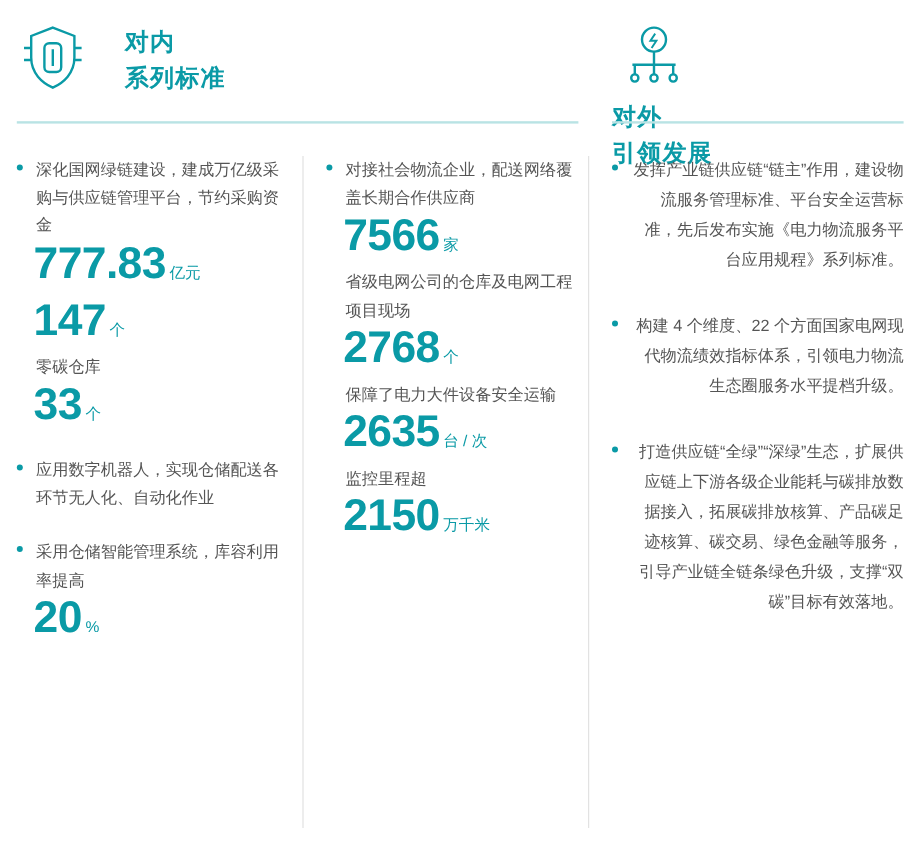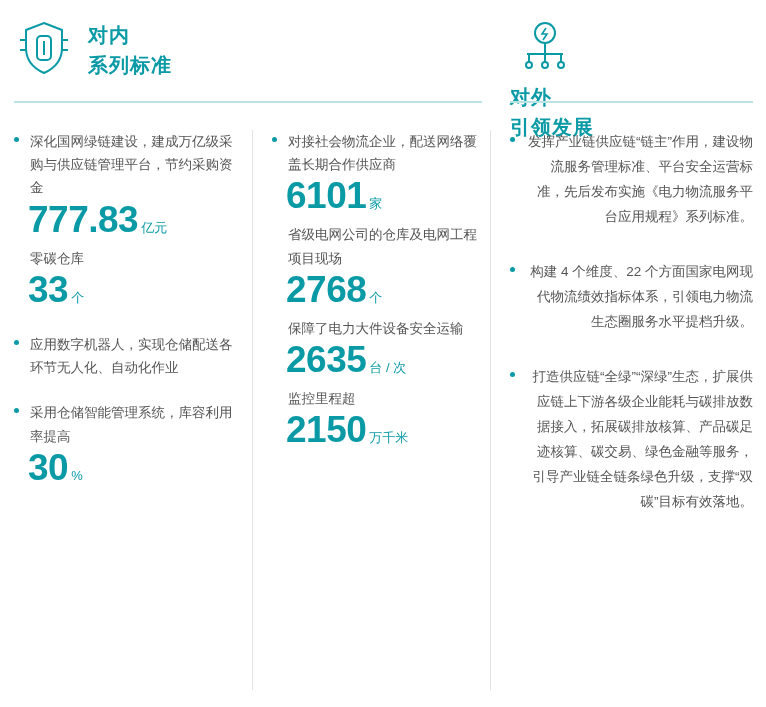--- a/index.html
+++ b/index.html
@@ -35,21 +35,21 @@
     color: #0a9aa6;
     line-height: 1.5;
     letter-spacing: 1px;
   }
   .hrule {
     position: absolute;
     height: 2px;
     background: #b9e3e4;
   }
 
-  #header-left  { left: 14px; top: 18px; }
+  #header-left  { left: 14px; top: 18px; gap: 16px; }
   #rule-left    { left: 14px; top: 101px; width: 468px; }
   #header-right { left: 510px; top: 18px; flex-direction: column; }
   #rule-right   { left: 510px; top: 101px; width: 243px; }
 
   
   .col {
     position: absolute;
     top: 130px;
   }
   #col1 { left: 14px;  width: 230px; }
@@ -181,20 +181,23 @@
       <div class="bullet-row">
         <span class="dot"></span>
         <div class="btext">深化国网绿链建设，建成万亿级采购与供应链管理平台，节约采购资金</div>
       </div>
       <div class="stat">
         <span class="num">777.83</span><span class="unit">亿元</span>
       </div>
     </div>
 
     <div class="block">
+      <div class="stat">
+        <span class="num">147</span><span class="unit">个</span>
+      </div>
     </div>
 
     <div class="block">
       <div class="plain">零碳仓库</div>
       <div class="stat">
         <span class="num">33</span><span class="unit">个</span>
       </div>
     </div>
 
     <div class="block" style="margin-top:22px;margin-bottom:22px;">
@@ -203,35 +206,35 @@
         <div class="btext">应用数字机器人，实现仓储配送各环节无人化、自动化作业</div>
       </div>
     </div>
 
     <div class="block">
       <div class="bullet-row">
         <span class="dot"></span>
         <div class="btext">采用仓储智能管理系统，库容利用率提高</div>
       </div>
       <div class="stat">
-        <span class="num">30</span><span class="unit">%</span>
+        <span class="num">20</span><span class="unit">%</span>
       </div>
     </div>
 
   </div>
 
   <div class="col" id="col2">
 
     <div class="block">
       <div class="bullet-row">
         <span class="dot"></span>
         <div class="btext">对接社会物流企业，配送网络覆盖长期合作供应商</div>
       </div>
       <div class="stat">
-        <span class="num">6101</span><span class="unit">家</span>
+        <span class="num">7566</span><span class="unit">家</span>
       </div>
     </div>
 
     <div class="block">
       <div class="plain">省级电网公司的仓库及电网工程项目现场</div>
       <div class="stat">
         <span class="num">2768</span><span class="unit">个</span>
       </div>
     </div>
 

